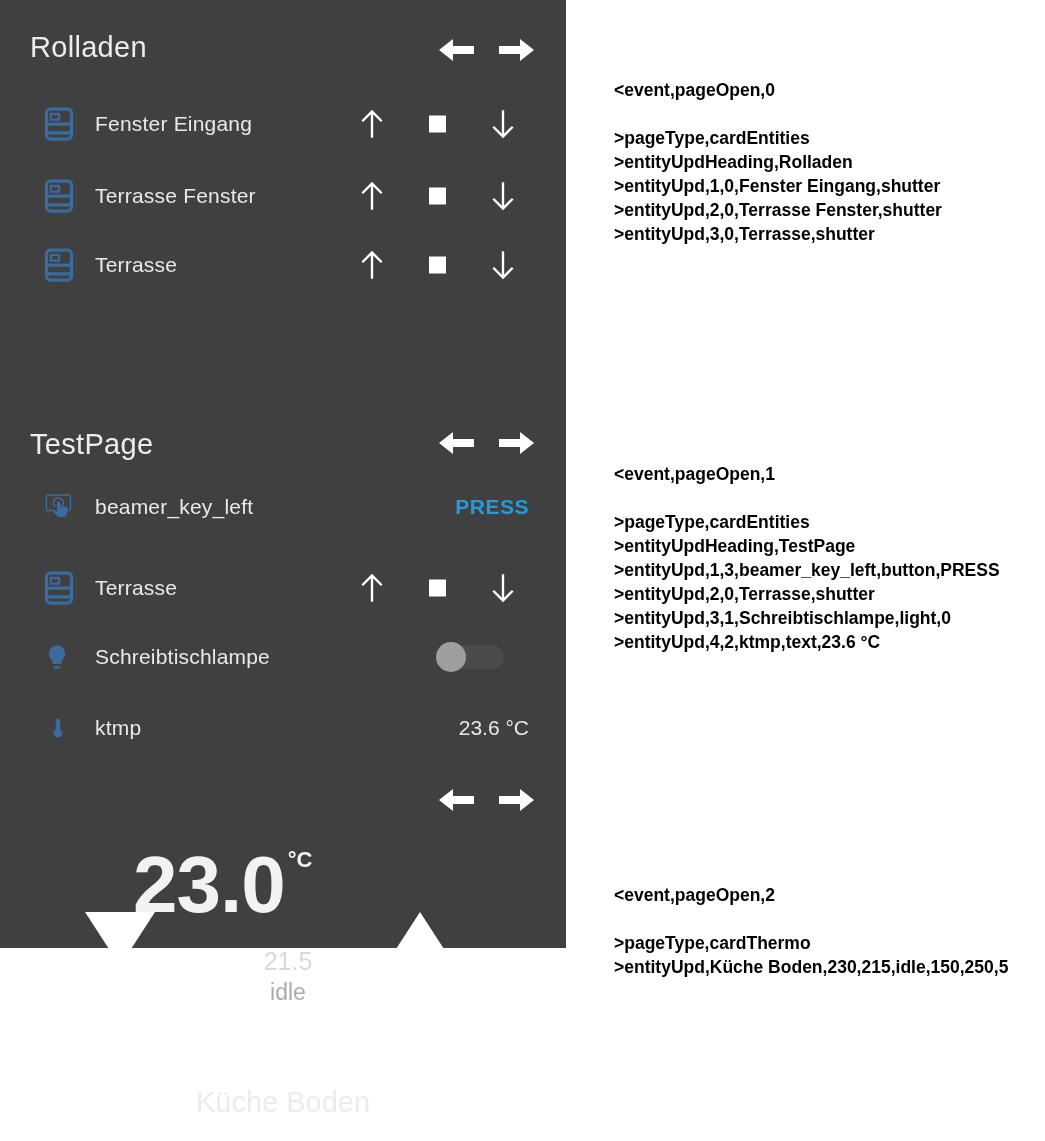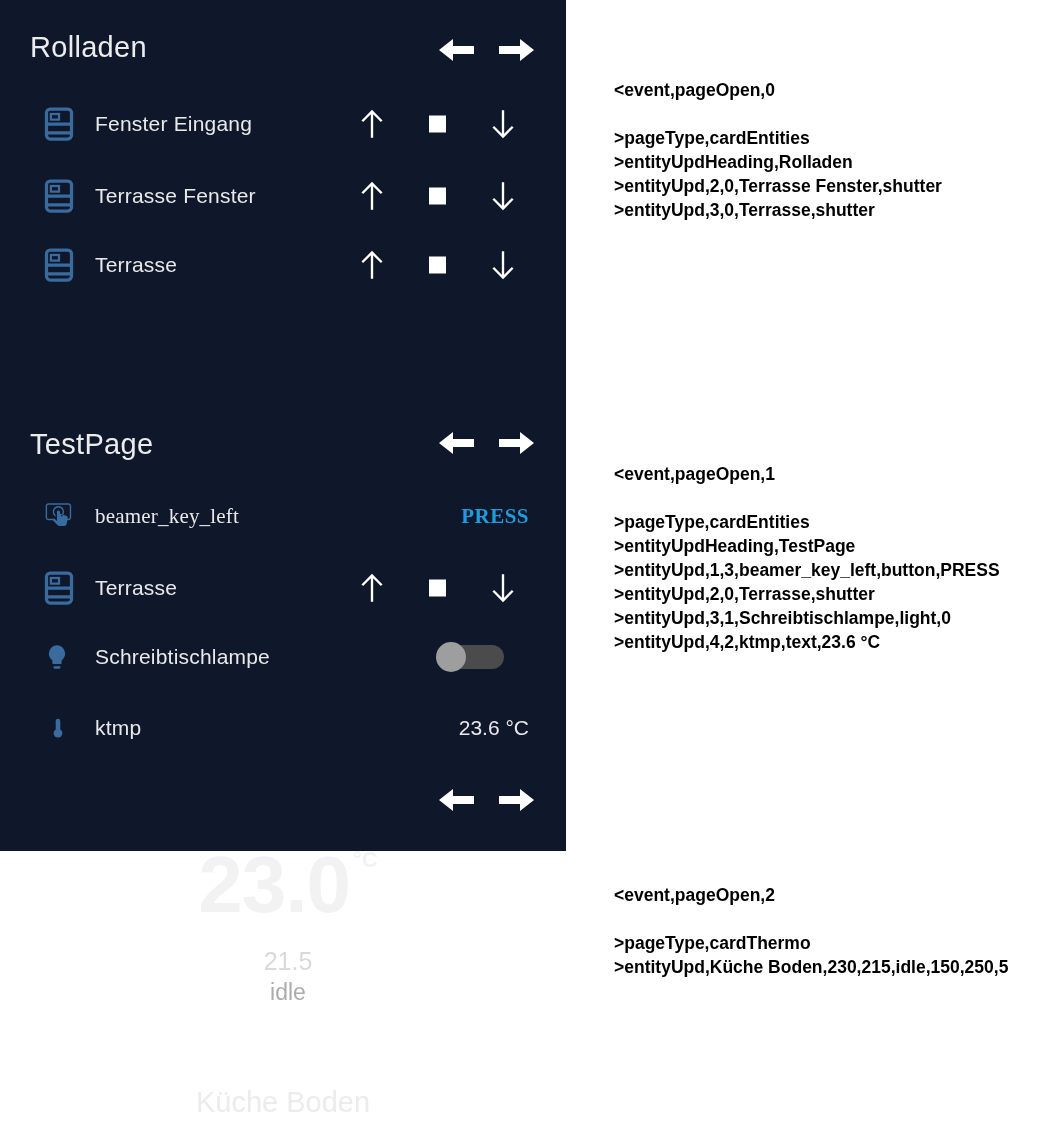--- a/index.html
+++ b/index.html
@@ -1,18 +1,18 @@
 <!DOCTYPE html>
 <html><head>
 <meta charset="utf-8">
 <style>
   html,body{margin:0;padding:0;background:#fff;}
   .stage{position:relative;width:1045px;height:1141px;background:#ffffff;
          font-family:"Liberation Sans","DejaVu Sans",sans-serif;overflow:hidden;}
-  .panel{position:absolute;left:0;top:0;width:566px;height:851px;background:#0f172a;}
+  .panel{position:absolute;left:0;top:0;width:566px;height:948px;background:#404040;}
   .card{position:absolute;left:0;width:566px;}
   .card-title{position:absolute;left:30px;margin:0;font-size:29px;font-weight:400;color:#ececec;letter-spacing:.3px;}
   .nav{position:absolute;left:436px;display:flex;gap:21px;}
   .nav svg{display:block;cursor:pointer;}
   .row{position:absolute;left:0;width:566px;height:48px;}
   .row .icon{position:absolute;top:50%;transform:translateY(-50%);}
   .icon-shutter{left:44px;}
   .icon-tap{left:38px;}
   .icon-bulb{left:43px;}
   .icon-thermo{left:47px;}
@@ -23,21 +23,21 @@
   .ctl-stop{left:429px;width:17px;height:17px;background:#ffffff;}
   .ctl-down{left:486px;}
   .press{position:absolute;right:37px;top:50%;transform:translateY(-50%);
          color:#1e9cdf;font-size:21px;font-weight:700;letter-spacing:.5px;cursor:pointer;}
   .value{position:absolute;right:37px;top:50%;transform:translateY(-50%);
          font-size:21px;color:#e9e9e9;white-space:nowrap;}
   .toggle{position:absolute;left:436px;top:50%;transform:translateY(-50%);width:70px;height:30px;cursor:pointer;}
   .toggle .track{position:absolute;left:4px;top:3px;width:64px;height:24px;border-radius:12px;background:#4b4b4b;}
   .toggle .knob{position:absolute;left:0;top:0;width:30px;height:30px;border-radius:50%;background:#9e9e9e;}
   
-  .temp-wrap{position:absolute;left:133px;top:75px;width:310px;display:flex;justify-content:center;align-items:flex-start;}
+  .temp-wrap{position:absolute;left:133px;top:75px;width:310px;display:flex;align-items:flex-start;}
   .temp-big{font-size:80px;font-weight:700;color:#f2f2f2;line-height:1.0;letter-spacing:-1px;}
   .temp-unit{font-size:22px;font-weight:700;color:#f2f2f2;margin-top:2px;margin-left:3px;}
   .tri{position:absolute;cursor:pointer;}
   .tri-down{left:83px;top:140px;}
   .tri-up{left:383px;top:140px;}
   .setpoint{position:absolute;left:133px;top:176px;width:310px;text-align:center;
             font-size:25px;color:#d9d9d9;line-height:30px;}
   .hvac{position:absolute;left:133px;top:208px;width:310px;text-align:center;
         font-size:23px;color:#ababab;line-height:28px;}
   .thermo-name{position:absolute;left:0;top:315px;width:566px;text-align:center;
@@ -122,21 +122,21 @@
       <h1 class="card-title" style="top:33px;">TestPage</h1>
       <div class="nav" style="top:34px;">
         <svg width="40" height="28" viewBox="0 0 40 28">
           <polygon points="38,10 17,10 17,3 3,14 17,25 17,18 38,18" fill="#ffffff"></polygon>
         </svg>
         <svg width="40" height="28" viewBox="0 0 40 28">
           <polygon points="2,10 23,10 23,3 37,14 23,25 23,18 2,18" fill="#ffffff"></polygon>
         </svg>
       </div>
 
-      <div class="row" style="top:97px;font-family:Liberation Serif, serif;">
+      <div class="row" style="top:88px;">
         <svg class="icon icon-tap" width="38" height="34" viewBox="0 0 24 24">
           <path fill="#3a6b9e" d="M13 5C15.21 5 17 6.79 17 9C17 10.5 16.2 11.77 15 12.46V11.24C15.61 10.69 16 9.89 16 9C16 7.34 14.66 6 13 6S10 7.34 10 9C10 9.89 10.39 10.69 11 11.24V12.46C9.8 11.77 9 10.5 9 9C9 6.79 10.79 5 13 5M20 3H6C4.9 3 4 3.9 4 5V13C4 14.11 4.9 15 6 15H9.5L9.33 14.33L9.26 14H6C5.45 14 5 13.55 5 13V5C5 4.45 5.45 4 6 4H20C20.55 4 21 4.45 21 5V13C21 13.55 20.55 14 20 14H17.5L17.47 14.12L17.3 14.81L17.25 15H20C21.11 15 22 14.11 22 13V5C22 3.9 21.1 3 20 3M12.54 8.16C12.2 8.32 12 8.66 12 9.03V15.47L10.4 14.03C10.13 13.78 9.76 13.72 9.44 13.88C8.95 14.12 8.83 14.77 9.21 15.16L12.45 18.47C12.78 18.81 13.24 19 13.72 19H17.1C17.93 19 18.65 18.41 18.8 17.59L19.56 13.53C19.69 12.81 19.28 12.1 18.58 11.88L14.5 10.62L14.23 10.54V9.28C14.23 8.39 13.35 7.76 12.54 8.16Z"></path>
         </svg>
         <span class="label">beamer_key_left</span>
         <span class="press">PRESS</span>
       </div>
 
       <div class="row" style="top:169px;">
         <svg class="icon icon-shutter" width="30" height="35" viewBox="0 0 24 28">
           <rect x="2" y="2" width="20" height="24" rx="3" fill="none" stroke="#3a6b9e" stroke-width="2.6"></rect>
@@ -202,20 +202,21 @@
       <div class="thermo-name">Küche Boden</div>
     </section>
   </div>
 
   <div class="proto">
 
     <div class="pblock" style="top:78px;">
       <div class="pline pevent">&lt;event,pageOpen,0</div>
       <div class="pline">&gt;pageType,cardEntities</div>
       <div class="pline">&gt;entityUpdHeading,Rolladen</div>
+      <div class="pline">&gt;entityUpd,1,0,Fenster Eingang,shutter</div>
       <div class="pline">&gt;entityUpd,2,0,Terrasse Fenster,shutter</div>
       <div class="pline">&gt;entityUpd,3,0,Terrasse,shutter</div>
     </div>
 
     <div class="pblock" style="top:462px;">
       <div class="pline pevent">&lt;event,pageOpen,1</div>
       <div class="pline">&gt;pageType,cardEntities</div>
       <div class="pline">&gt;entityUpdHeading,TestPage</div>
       <div class="pline">&gt;entityUpd,1,3,beamer_key_left,button,PRESS</div>
       <div class="pline">&gt;entityUpd,2,0,Terrasse,shutter</div>

